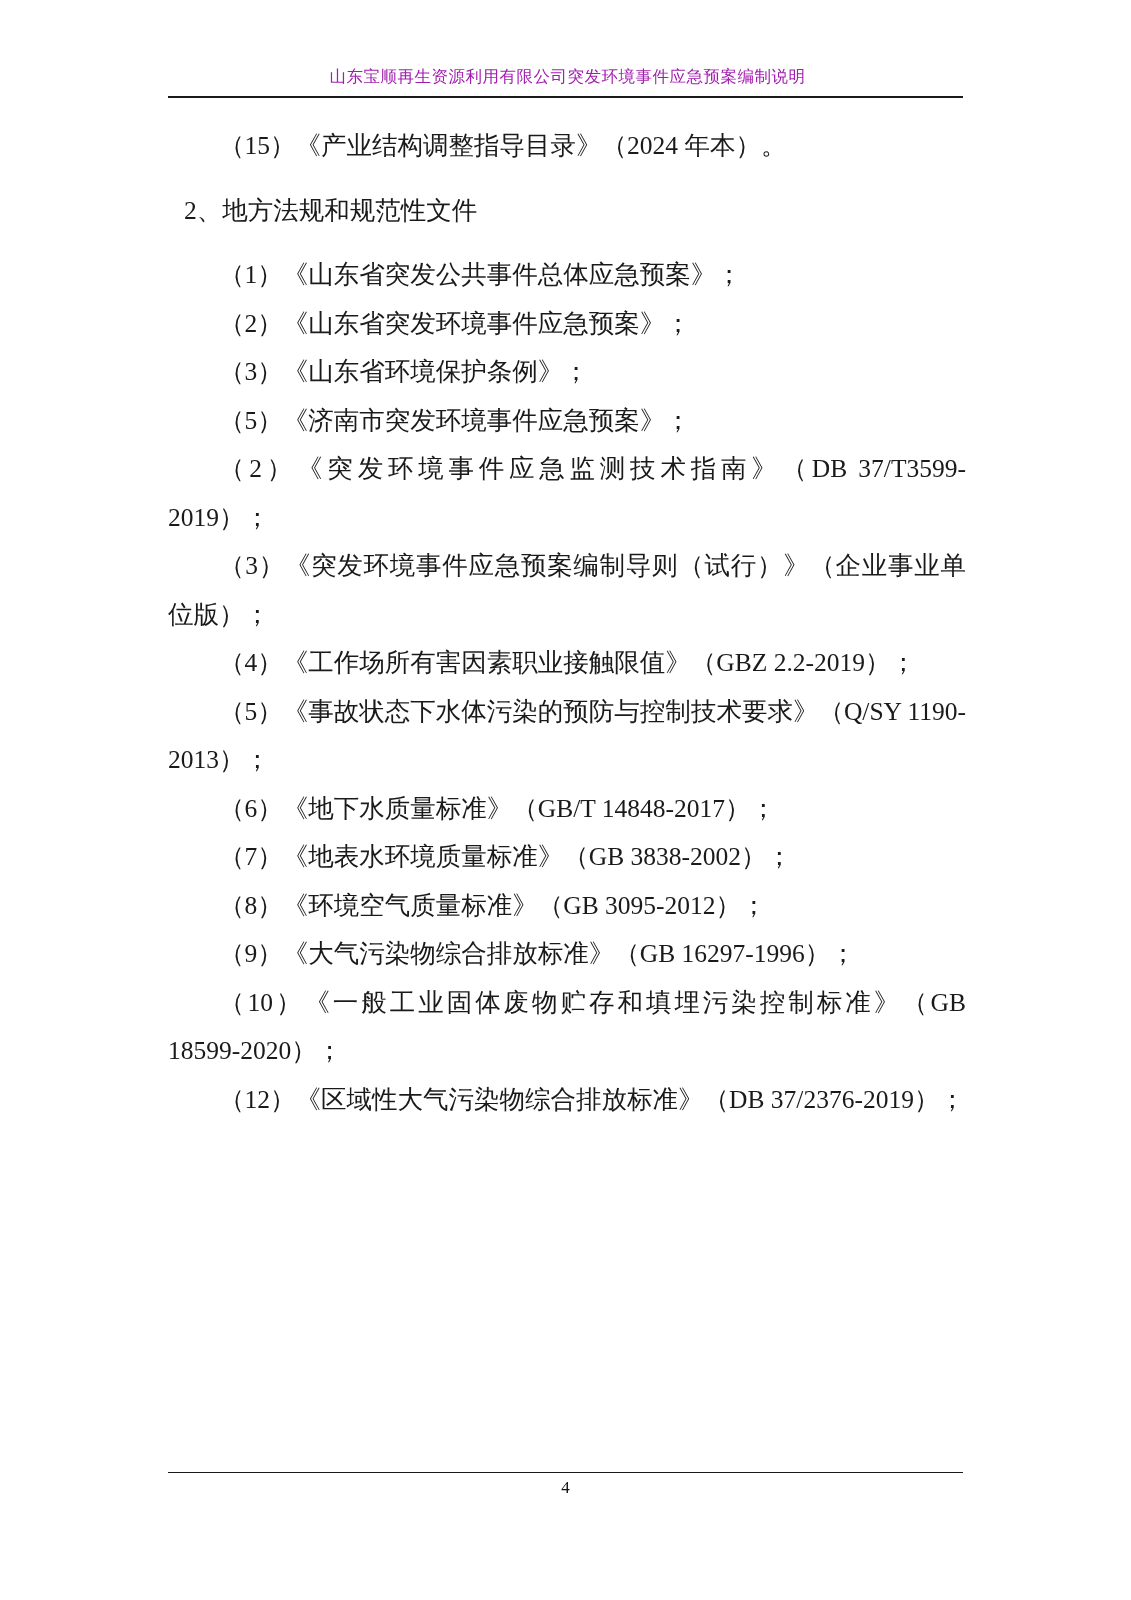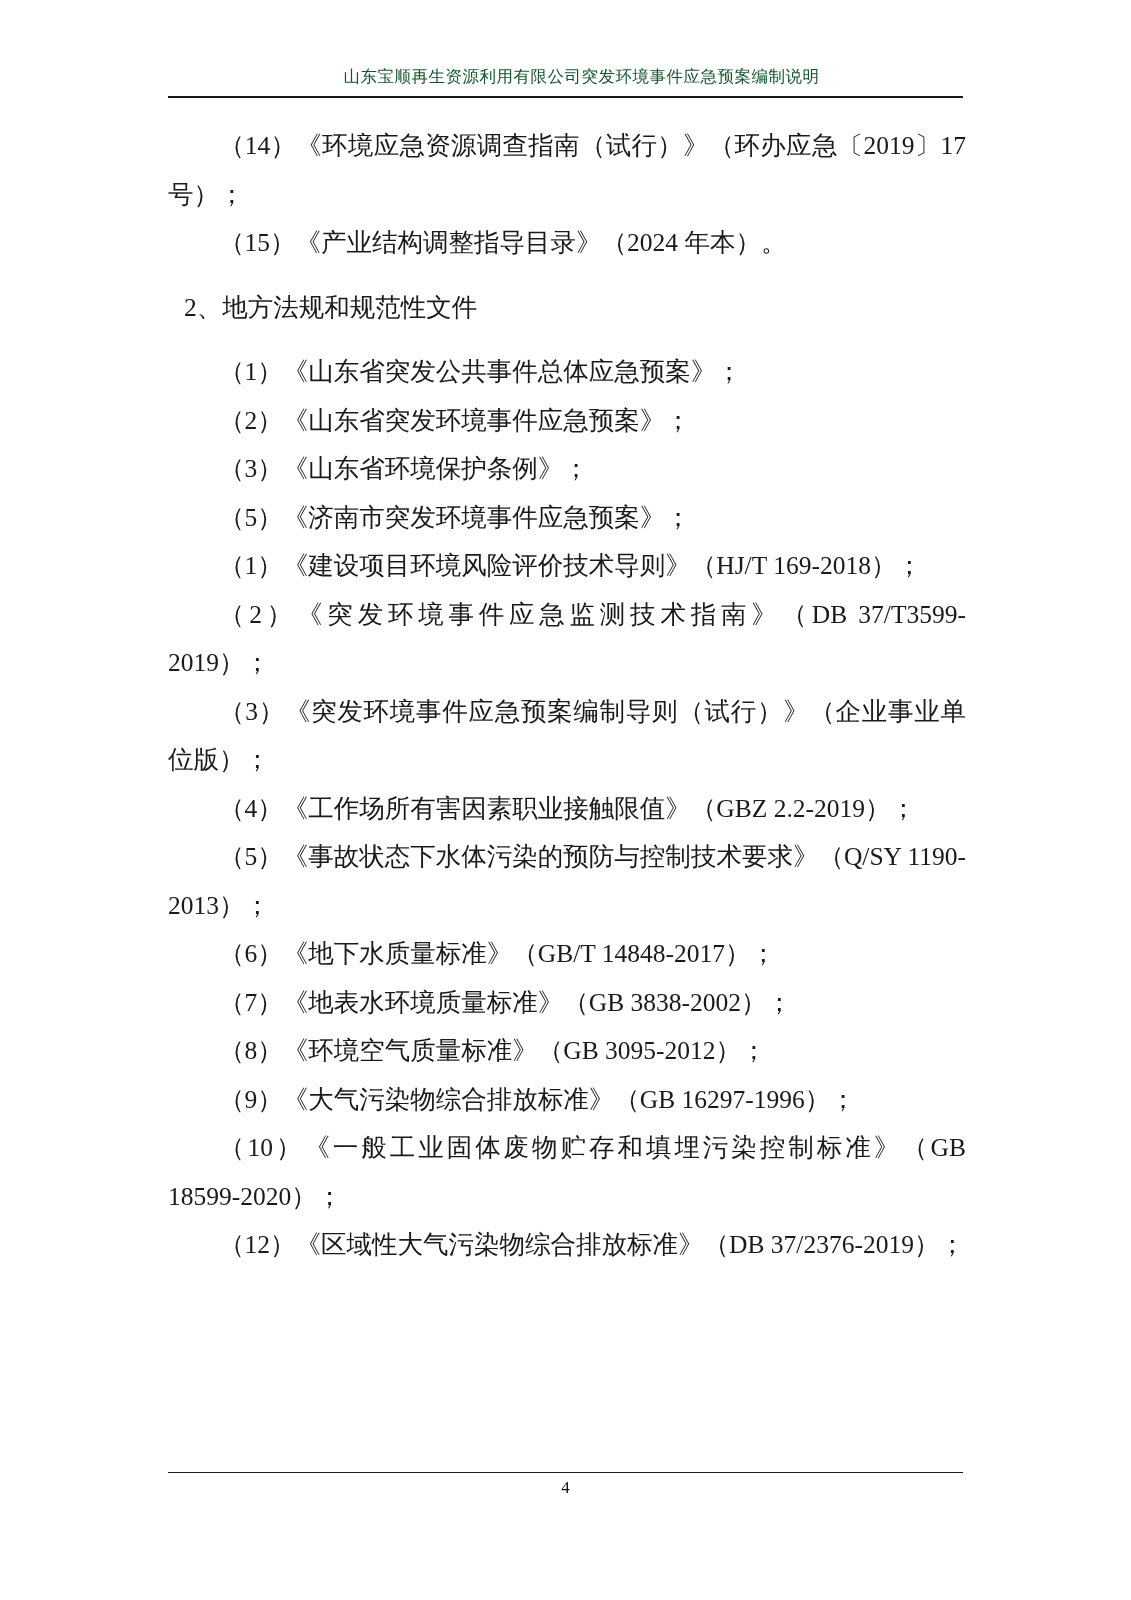--- a/index.html
+++ b/index.html
@@ -19,26 +19,26 @@
     position: absolute;
     top: 0; left: 0;
     width: 1131px;
     height: 1600px;
     box-sizing: border-box;
     padding: 0;
   }
   .header {
     position: absolute;
     top: 66px;
-    left: 184px;
+    left: 170px;
     width: 795px;
     text-align: center;
     font-size: 16.5px;
     letter-spacing: 0.5px;
-    color: #14532d;
+    color: #a21caf;
     white-space: nowrap;
   }
   .header-rule {
     position: absolute;
     top: 96px;
     left: 168px;
     width: 795px;
     height: 0;
     border-top: 2.5px solid #1a1a1a;
   }
@@ -86,28 +86,26 @@
 </style>
 </head>
 <body>
 
 <div class="page">
 
   <div class="header">山东宝顺再生资源利用有限公司突发环境事件应急预案编制说明</div>
   <div class="header-rule"></div>
 
   <div class="content">
-    <p class="para indent">（14）《环境应急资源调查指南（试行）》（环办应急〔2019〕17 号）；</p>
     <p class="para indent">（15）《产业结构调整指导目录》（2024 年本）。</p>
     <p class="para heading">2、地方法规和规范性文件</p>
     <p class="para indent">（1）《山东省突发公共事件总体应急预案》；</p>
     <p class="para indent">（2）《山东省突发环境事件应急预案》；</p>
     <p class="para indent">（3）《山东省环境保护条例》；</p>
     <p class="para indent">（5）《济南市突发环境事件应急预案》；</p>
-    <p class="para indent">（1）《建设项目环境风险评价技术导则》（HJ/T 169-2018）；</p>
     <p class="para indent">（2）《突发环境事件应急监测技术指南》（DB 37/T3599-2019）；</p>
     <p class="para indent">（3）《突发环境事件应急预案编制导则（试行）》（企业事业单位版）；</p>
     <p class="para indent">（4）《工作场所有害因素职业接触限值》（GBZ 2.2-2019）；</p>
     <p class="para indent">（5）《事故状态下水体污染的预防与控制技术要求》（Q/SY 1190-2013）；</p>
     <p class="para indent">（6）《地下水质量标准》（GB/T 14848-2017）；</p>
     <p class="para indent">（7）《地表水环境质量标准》（GB 3838-2002）；</p>
     <p class="para indent">（8）《环境空气质量标准》（GB 3095-2012）；</p>
     <p class="para indent">（9）《大气污染物综合排放标准》（GB 16297-1996）；</p>
     <p class="para indent">（10）《一般工业固体废物贮存和填埋污染控制标准》（GB 18599-2020）；</p>
     <p class="para indent">（12）《区域性大气污染物综合排放标准》（DB 37/2376-2019）；</p>

